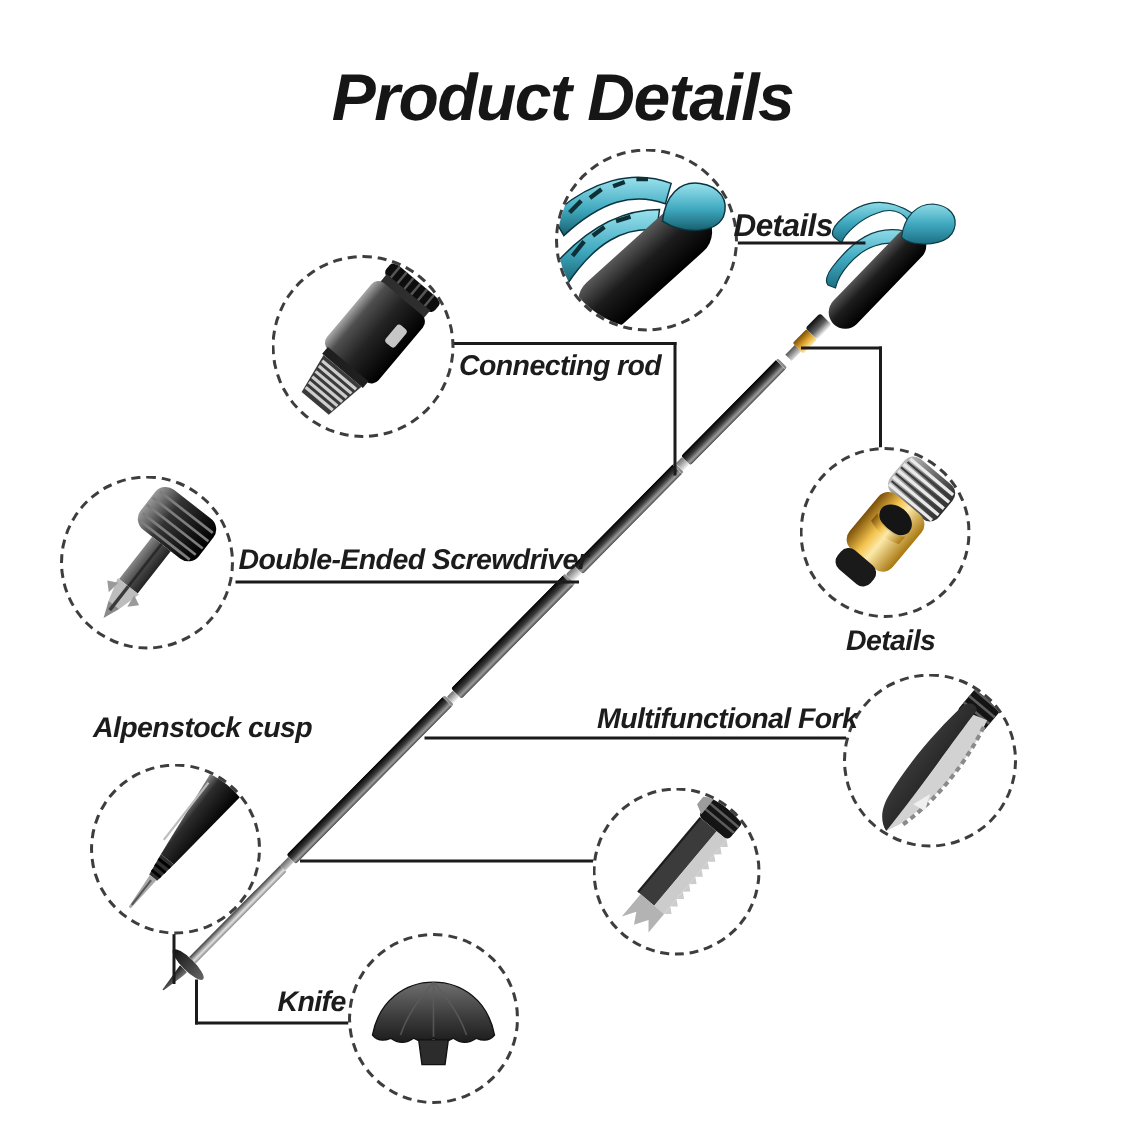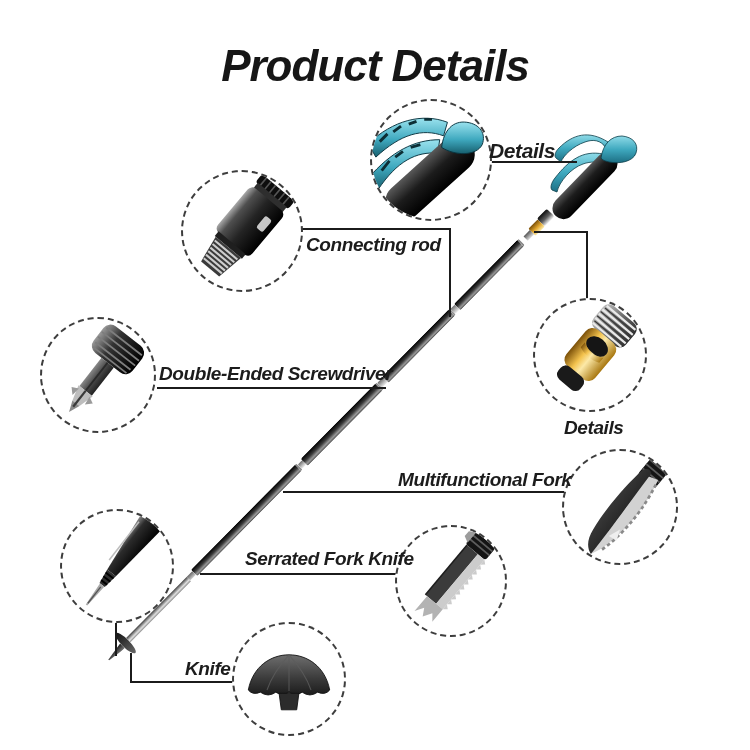--- a/index.html
+++ b/index.html
@@ -257,16 +257,16 @@
       <path d="M50,28 C41,38 34,48 30,60 M50,28 C59,38 66,48 70,60 M50,28 L50,61" stroke="#5d5d5d" stroke-width="1" fill="none" opacity="0.8"></path>
       <polygon points="41,63 59,63 57,78 43,78" fill="#2c2c2c" stroke="#111" stroke-width="0.8"></polygon>
     </svg>
   </div>
 
   <div class="label" style="left:489px;top:139px;font-size:21px">Details</div>
   <div class="label" style="left:159px;top:363px">Double-Ended Screwdriver</div>
   <div class="label" style="left:306px;top:234px">Connecting rod</div>
   <div class="label" style="left:564px;top:417px">Details</div>
   <div class="label" style="left:398px;top:469px">Multifunctional Fork</div>
-  <div class="label" style="left:245px;top:548px">Serrated Fork Knife</div>
+  <div class="label" style="left:62px;top:475px">Alpenstock cusp</div>
   <div class="label" style="left:185px;top:658px">Knife</div>
 
 </div>
 
 </body></html>

